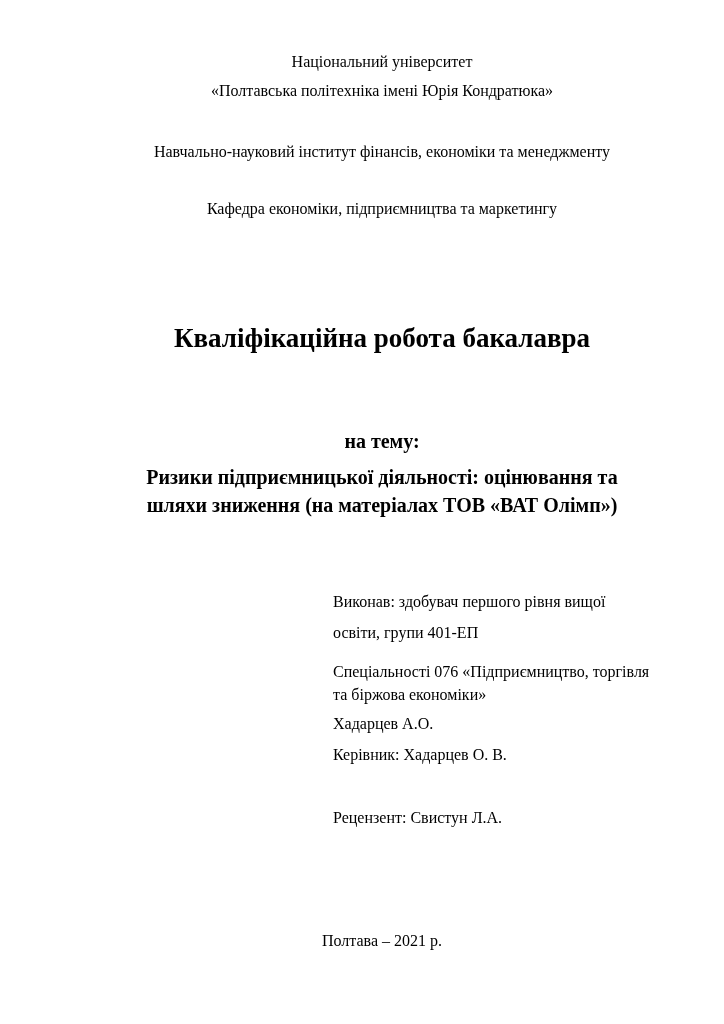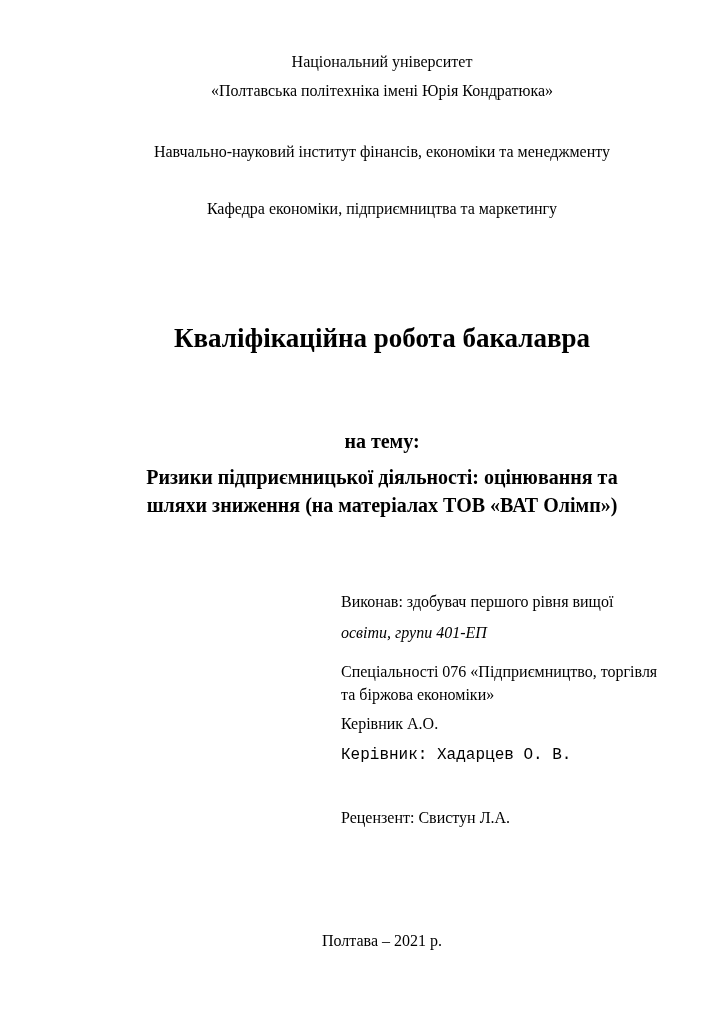--- a/index.html
+++ b/index.html
@@ -33,21 +33,20 @@
     }
     .bold {
       font-weight: bold;
       font-size: 20px;
       line-height: 26px;
     }
     .info {
       left: 333px;
       font-size: 16px;
       line-height: 20px;
-      margin-left: 8px;
     }
   </style>
 </head>
 <body>
 
 <div>
 
   <div class="line center" style="top:52px;">Національний університет</div>
   <div class="line center" style="top:81px;">«Полтавська політехніка імені Юрія Кондратюка»</div>
 
@@ -55,22 +54,22 @@
 
   <div class="line center" style="top:199px;">Кафедра економіки, підприємництва та маркетингу</div>
 
   <div class="line center title" style="top:322px;">Кваліфікаційна робота бакалавра</div>
 
   <div class="line center bold" style="top:428px;">на тему:</div>
   <div class="line center bold" style="top:464px;">Ризики підприємницької діяльності: оцінювання та</div>
   <div class="line center bold" style="top:492px;">шляхи зниження (на матеріалах ТОВ «ВАТ Олімп»)</div>
 
   <div class="line info" style="top:592px;">Виконав: здобувач першого рівня вищої</div>
-  <div class="line info" style="top:623px;font-style:italic;">освіти, групи 401-ЕП</div>
+  <div class="line info" style="top:623px;">освіти, групи 401-ЕП</div>
   <div class="line info" style="top:662px;text-align:right;">Спеціальності 076 «Підприємництво, торгівля</div>
   <div class="line info" style="top:685px;">та біржова економіки»</div>
-  <div class="line info" style="top:714px;">Керівник А.О.</div>
-  <div class="line info" style="top:745px;font-family:Liberation Mono, monospace;">Керівник: Хадарцев О. В.</div>
+  <div class="line info" style="top:714px;">Хадарцев А.О.</div>
+  <div class="line info" style="top:745px;">Керівник: Хадарцев О. В.</div>
   <div class="line info" style="top:808px;">Рецензент: Свистун Л.А.</div>
 
   <div class="line center" style="top:931px;">Полтава – 2021 р.</div>
 
 </div>
 
 </body></html>

